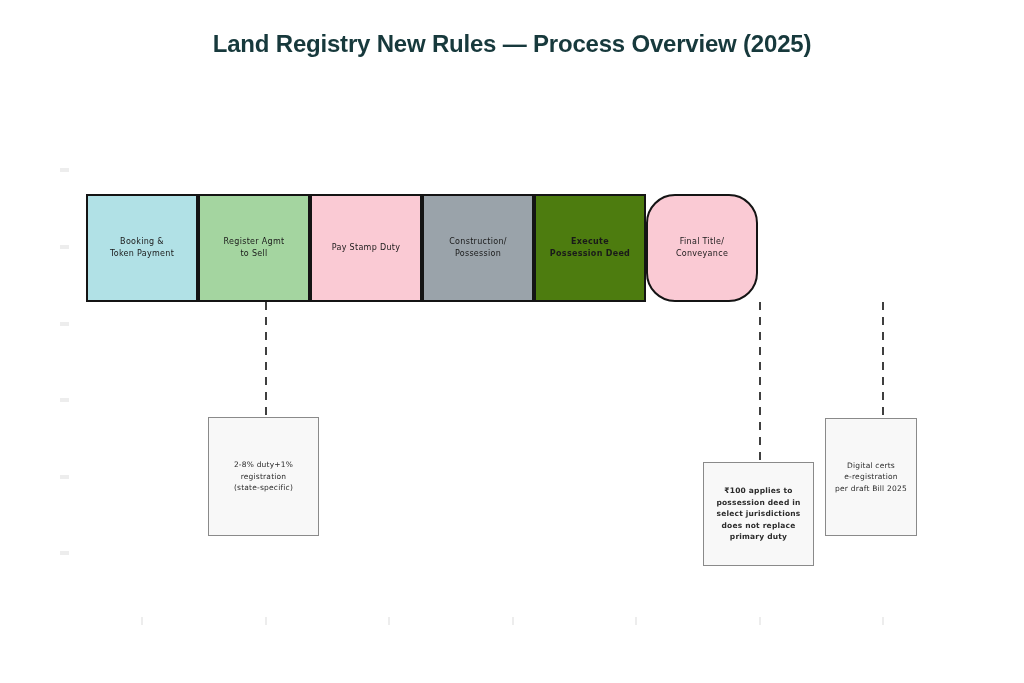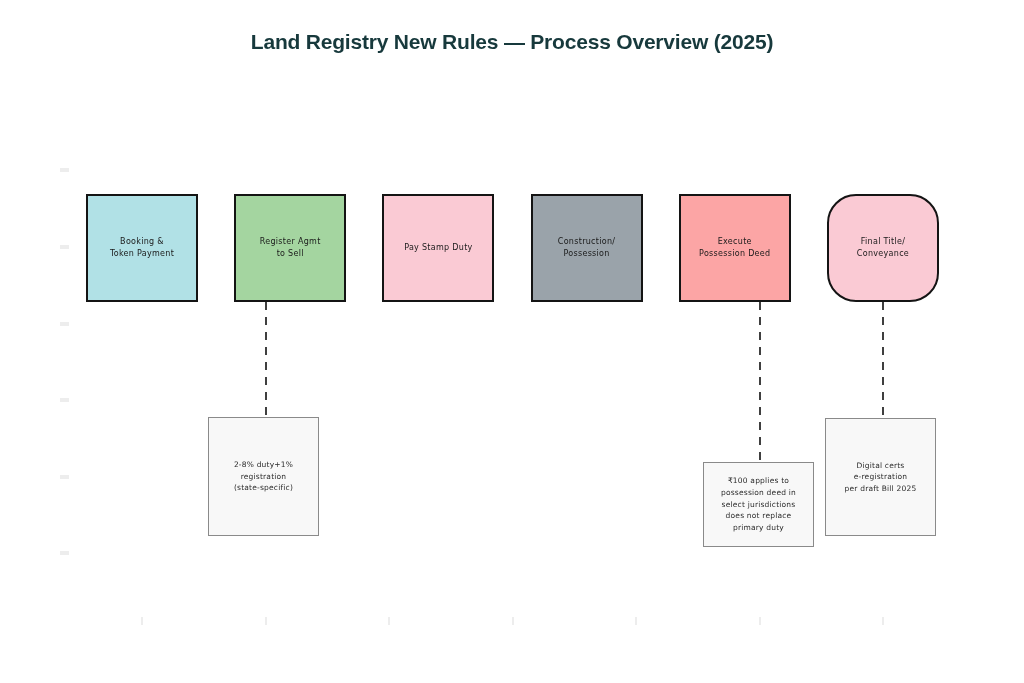--- a/index.html
+++ b/index.html
@@ -14,34 +14,33 @@
     height: 683px;
     background: #ffffff;
     overflow: hidden;
   }
   .title {
     position: absolute;
     top: 30px;
     left: 0;
     width: 1024px;
     text-align: center;
-    font-size: 21px;
+    font-size: 24px;
     font-weight: bold;
     letter-spacing: -0.2px;
     color: #17393c;
     font-family: "Liberation Sans", "DejaVu Sans", sans-serif;
   }
   .steps-row {
     position: absolute;
     left: 86px;
     top: 194px;
     width: 853px;
     height: 108px;
     display: flex;
-    justify-content: space-between;
   }
   .step {
     box-sizing: border-box;
     width: 112px;
     height: 108px;
     border: 2px solid #141414;
     display: flex;
     align-items: center;
     justify-content: center;
     text-align: center;
@@ -104,47 +103,47 @@
       <span class="step-label">Register Agmt
 to Sell</span>
     </div>
     <div class="step" style="background-color: rgb(250, 202, 212);">
       <span class="step-label">Pay Stamp Duty</span>
     </div>
     <div class="step" style="background-color: rgb(154, 163, 170);">
       <span class="step-label">Construction/
 Possession</span>
     </div>
-    <div class="step" style="background-color: #fca5a5;">
+    <div class="step" style="background-color: #4d7c0f; font-weight: bold;">
       <span class="step-label">Execute
 Possession Deed</span>
     </div>
     <div class="step" style="background-color: rgb(250, 202, 212); border-radius: 29px;">
       <span class="step-label">Final Title/
 Conveyance</span>
     </div>
   </div>
 
   <div class="connector" style="left:264.5px; top:302px; height:115px;"></div>
   <div class="connector" style="left:758.5px; top:302px; height:160px;"></div>
   <div class="connector" style="left:882px; top:302px; height:116px;"></div>
 
   <div class="note" style="left:208px; top:417px; width:111px; height:119px;">
     <span class="note-text">2-8% duty+1%
 registration
 (state-specific)</span>
   </div>
-  <div class="note" style="left:703px; top:462px; width:111px; height:85px;">
+  <div class="note" style="left:703px; top:462px; width:111px; height:104px;font-weight:bold;">
     <span class="note-text">₹100 applies to
 possession deed in
 select jurisdictions
 does not replace
 primary duty</span>
   </div>
-  <div class="note" style="left:825px; top:418px; width:111px; height:118px;">
+  <div class="note" style="left:825px; top:418px; width:92px; height:118px;">
     <span class="note-text">Digital certs
 e-registration
 per draft Bill 2025</span>
   </div>
 
   <div class="tick-left" style="left:60px; top:168px;"></div>
   <div class="tick-left" style="left:60px; top:245px;"></div>
   <div class="tick-left" style="left:60px; top:322px;"></div>
   <div class="tick-left" style="left:60px; top:398px;"></div>
   <div class="tick-left" style="left:60px; top:475px;"></div>

